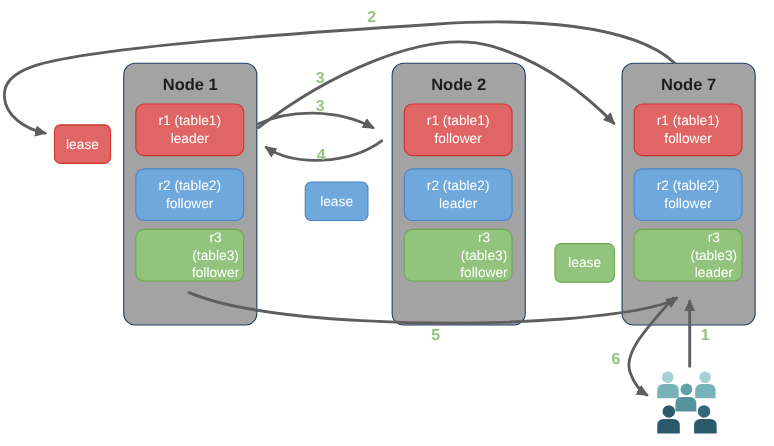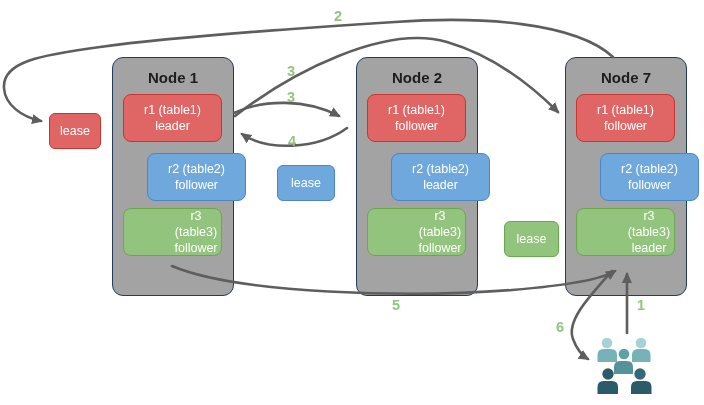--- a/index.html
+++ b/index.html
@@ -18,21 +18,21 @@
   .node-title{
     text-align:center;margin-top:11px;font-weight:bold;font-size:15px;color:#1d1d1d;
   }
   
   .replica{
     position:absolute;left:10px;width:99px;height:48px;border-radius:8px;
     color:#ffffff;display:flex;flex-direction:column;align-items:center;justify-content:center;
     font-size:12.5px;line-height:1.3;text-align:center;box-sizing:border-box;
   }
   .rep-1{top:36px;}
-  .rep-2{top:95px;margin-left:24px;}
+  .rep-2{top:95px;}
   .rep-3{top:150px;padding-left:47px;}
   .red{background:#e06666;border:1.5px solid #c9342e;}
   .blue{background:#6fa8dc;border:1.5px solid #4a86c8;}
   .green{background:#93c47d;border:1.5px solid #6aa84f;}
   
   .lease{
     position:absolute;height:36px;border-radius:6px;color:#ffffff;font-size:12.5px;
     display:flex;align-items:center;justify-content:center;box-sizing:border-box;
   }
   .lease-red{left:49px;top:113px;width:52px;}

